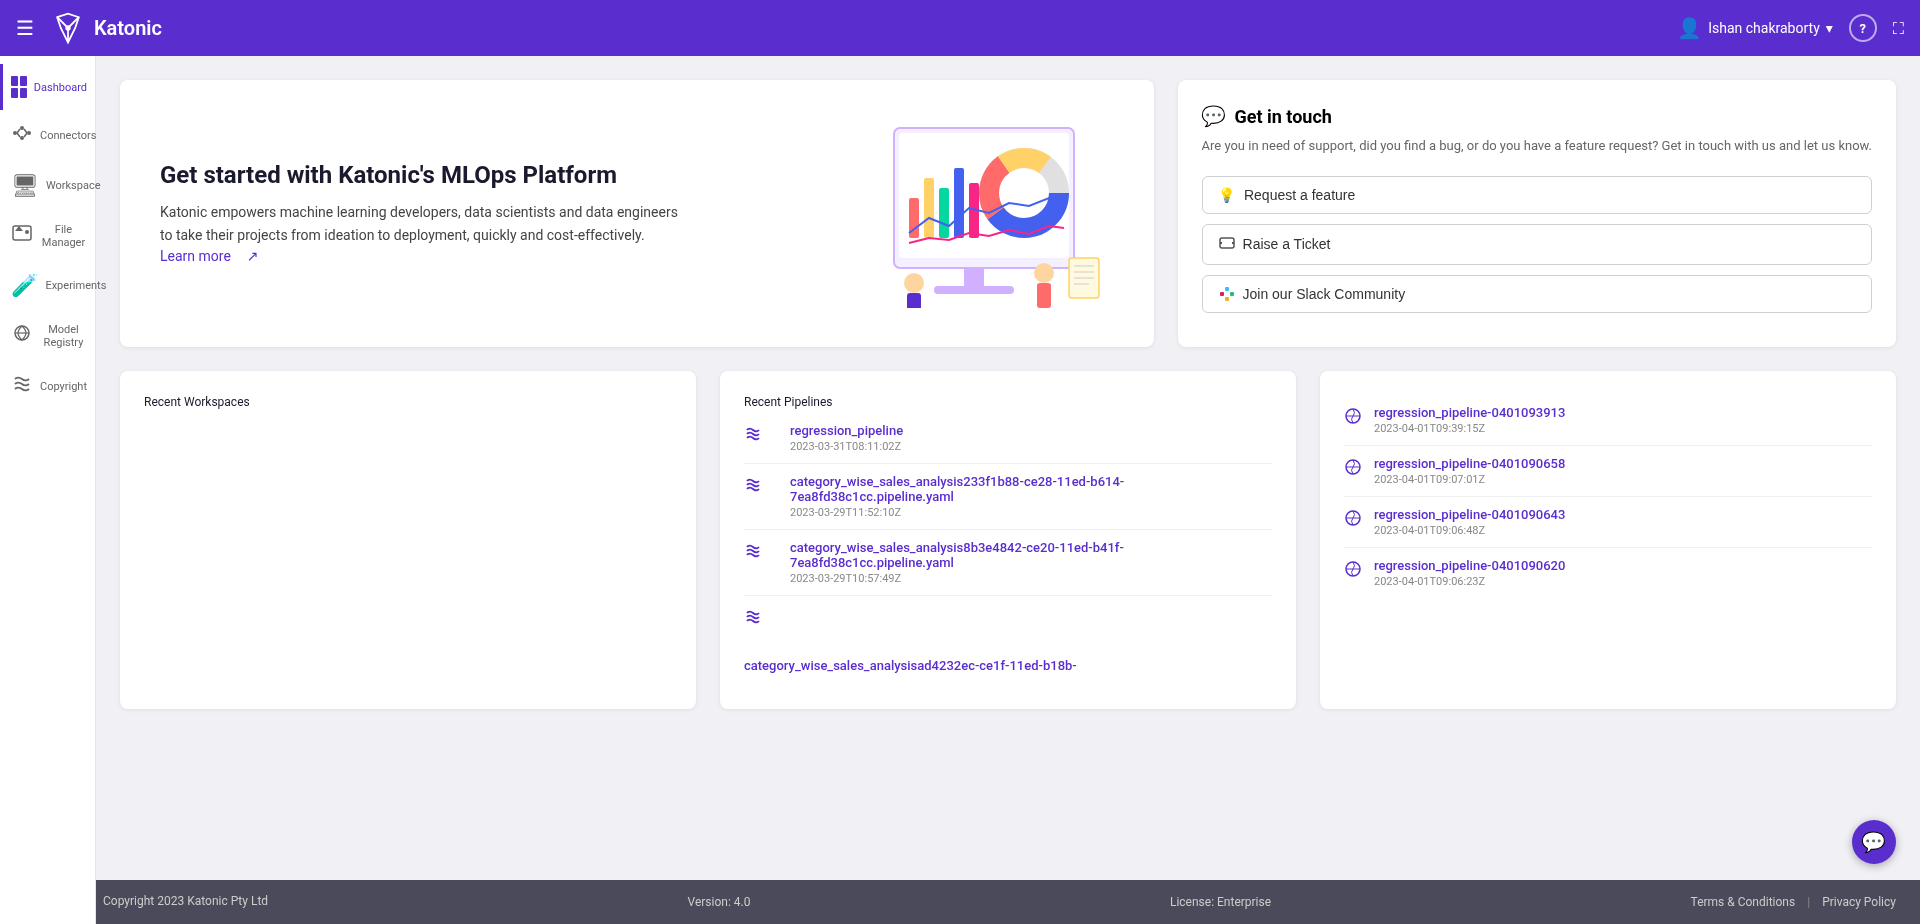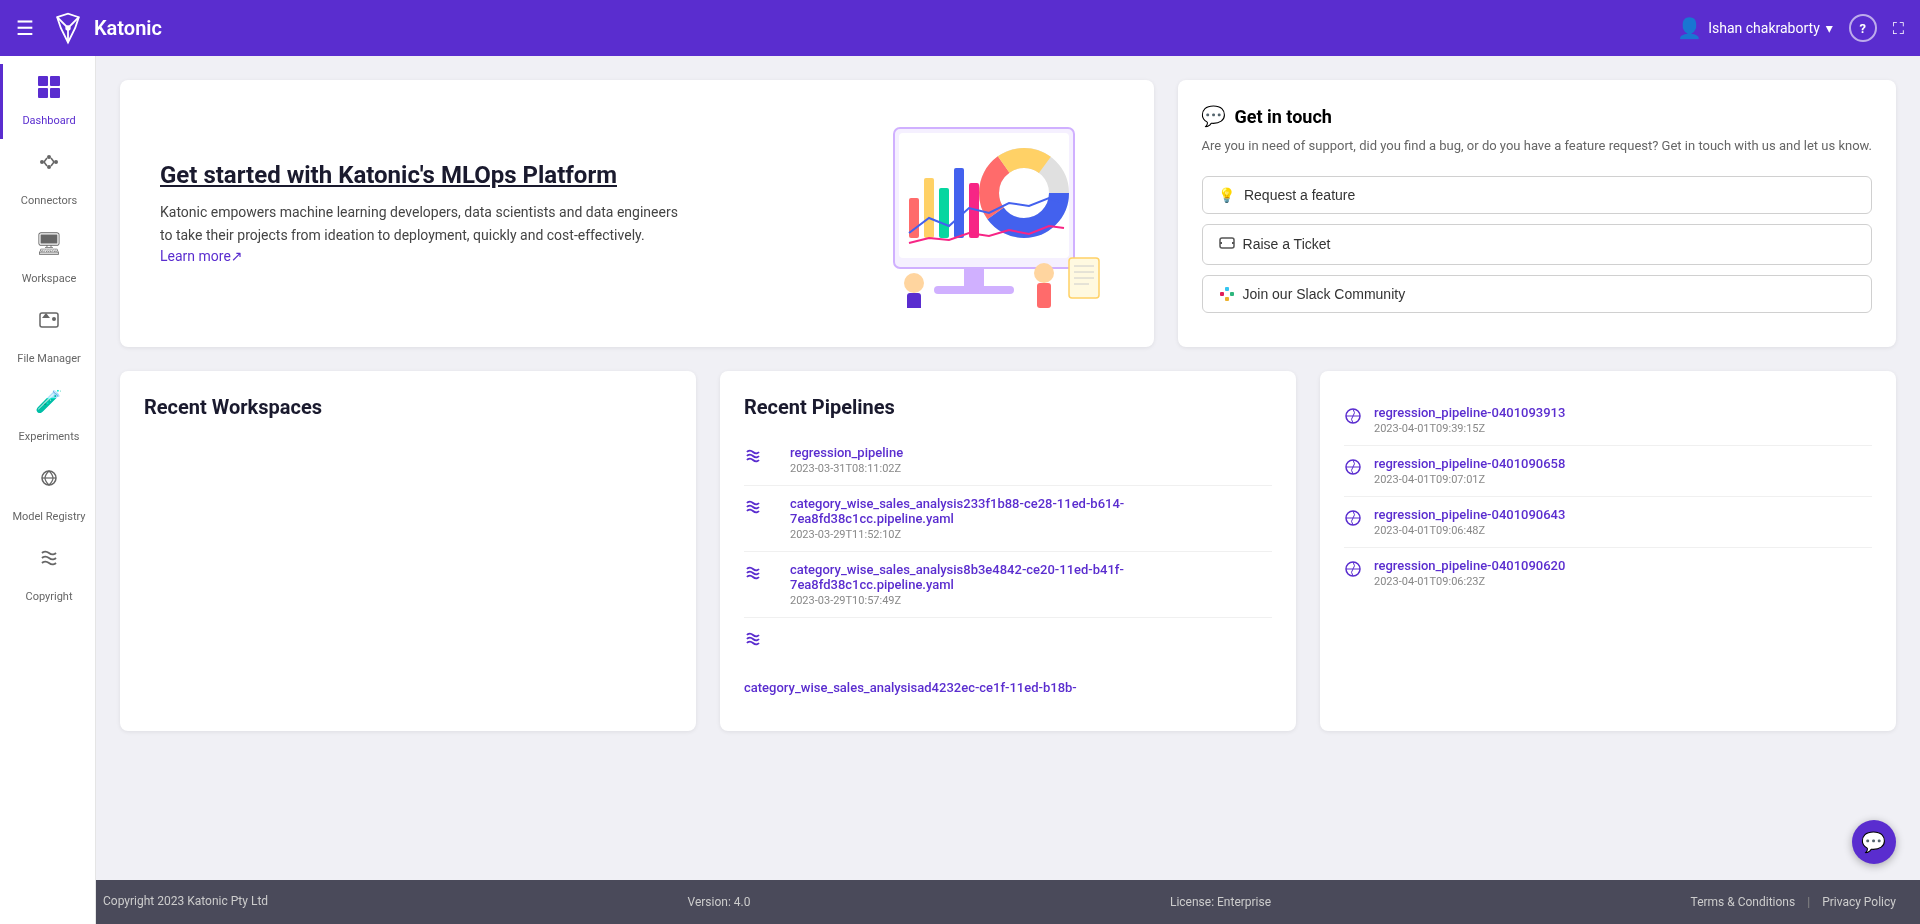--- a/index.html
+++ b/index.html
@@ -36,46 +36,46 @@
       bottom: 0;
       display: flex;
       flex-direction: column;
       align-items: center;
       padding-top: 8px;
       border-right: 1px solid #e5e5e5;
       z-index: 99;
     }
     .sidebar-item {
       display: flex;
-      flex-direction: column;
+      flex-direction: row;
       align-items: center;
       padding: 12px 8px;
       width: 100%;
       cursor: pointer;
-      gap: 16px;
+      gap: 7px;
       border-left: 3px solid transparent;
     }
     .sidebar-item.active {
       border-left: 3px solid #5a2dcf;
     }
     .sidebar-item .icon { font-size: 22px; color: #666; }
     .sidebar-item .label { font-size: 11px; color: #666; text-align: center; }
     .sidebar-item.active .label { color: #5a2dcf; }
 
     
     .main {
       margin-top: 56px;
       margin-left: 96px;
       padding: 24px;
       min-height: calc(924px - 56px - 44px);
     }
     .hero-text { flex: 1; }
-    .hero-title { font-size: 24px; font-weight: 700; color: #1a1a2e; margin-bottom: 12px; text-decoration: underline; }
+    .hero-title { font-size: 24px; font-weight: 700; color: #1a1a2e; margin-bottom: 12px; }
     .hero-desc { font-size: 14px; color: #444; line-height: 1.6; max-width: 520px; }
-    .hero-link { color: #5a2dcf; font-size: 14px; display: inline-flex; align-items: center; gap: 0; margin-top: 0; text-decoration: none; cursor: pointer; }
+    .hero-link { color: #5a2dcf; font-size: 14px; display: inline-flex; align-items: center; gap: 16px; margin-top: 0; text-decoration: none; cursor: pointer; }
 
     
     .get-in-touch {
       background: white;
       border-radius: 8px;
       padding: 24px;
       min-width: 420px;
       box-shadow: 0 1px 4px rgba(0,0,0,0.08);
     }
     .git-title { display: flex; align-items: center; gap: 8px; font-size: 18px; font-weight: 700; margin-bottom: 8px; }
@@ -110,21 +110,21 @@
       grid-template-columns: 1fr 1fr 1fr;
       gap: 24px;
     }
     .card {
       background: white;
       border-radius: 8px;
       padding: 24px;
       min-height: 320px;
       box-shadow: 0 1px 4px rgba(0,0,0,0.08);
     }
-    .card-title { font-size: 20px; font-weight: 700; color: #1a1a2e; margin-bottom: 16px; }
+    .card-title { font-size: 12px; font-weight: 400; color: #1a1a2e; margin-bottom: 4px; }
 
     .pipeline-item {
       display: flex; align-items: flex-start; gap: 28px;
       padding: 10px 0;
       border-bottom: 1px solid #f0f0f0;
       cursor: pointer;
     }
     .pipeline-item:last-child { border-bottom: none; flex-direction: column; }
     .pipeline-icon { color: #5a2dcf; font-size: 18px; margin-top: 2px; flex-shrink: 0; }
     .pipeline-name { font-size: 13px; color: #5a2dcf; font-weight: 500; }

